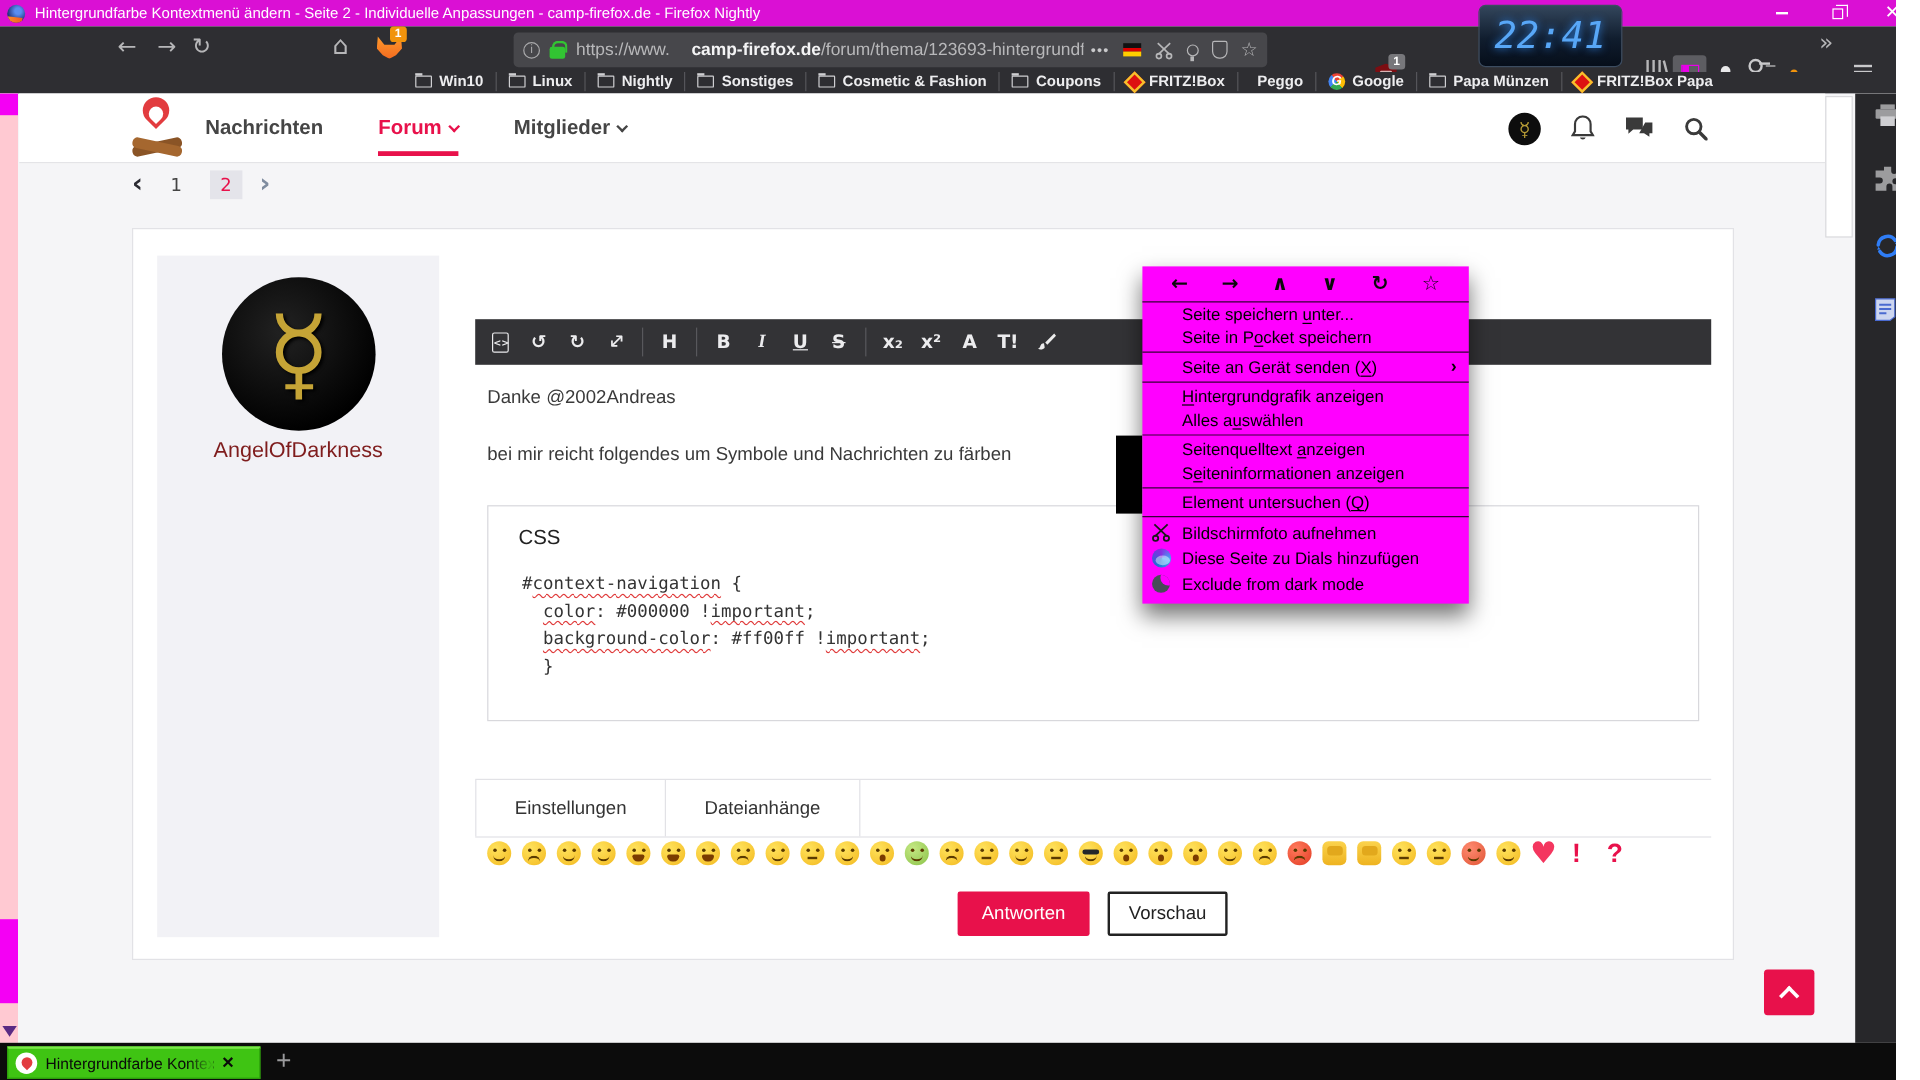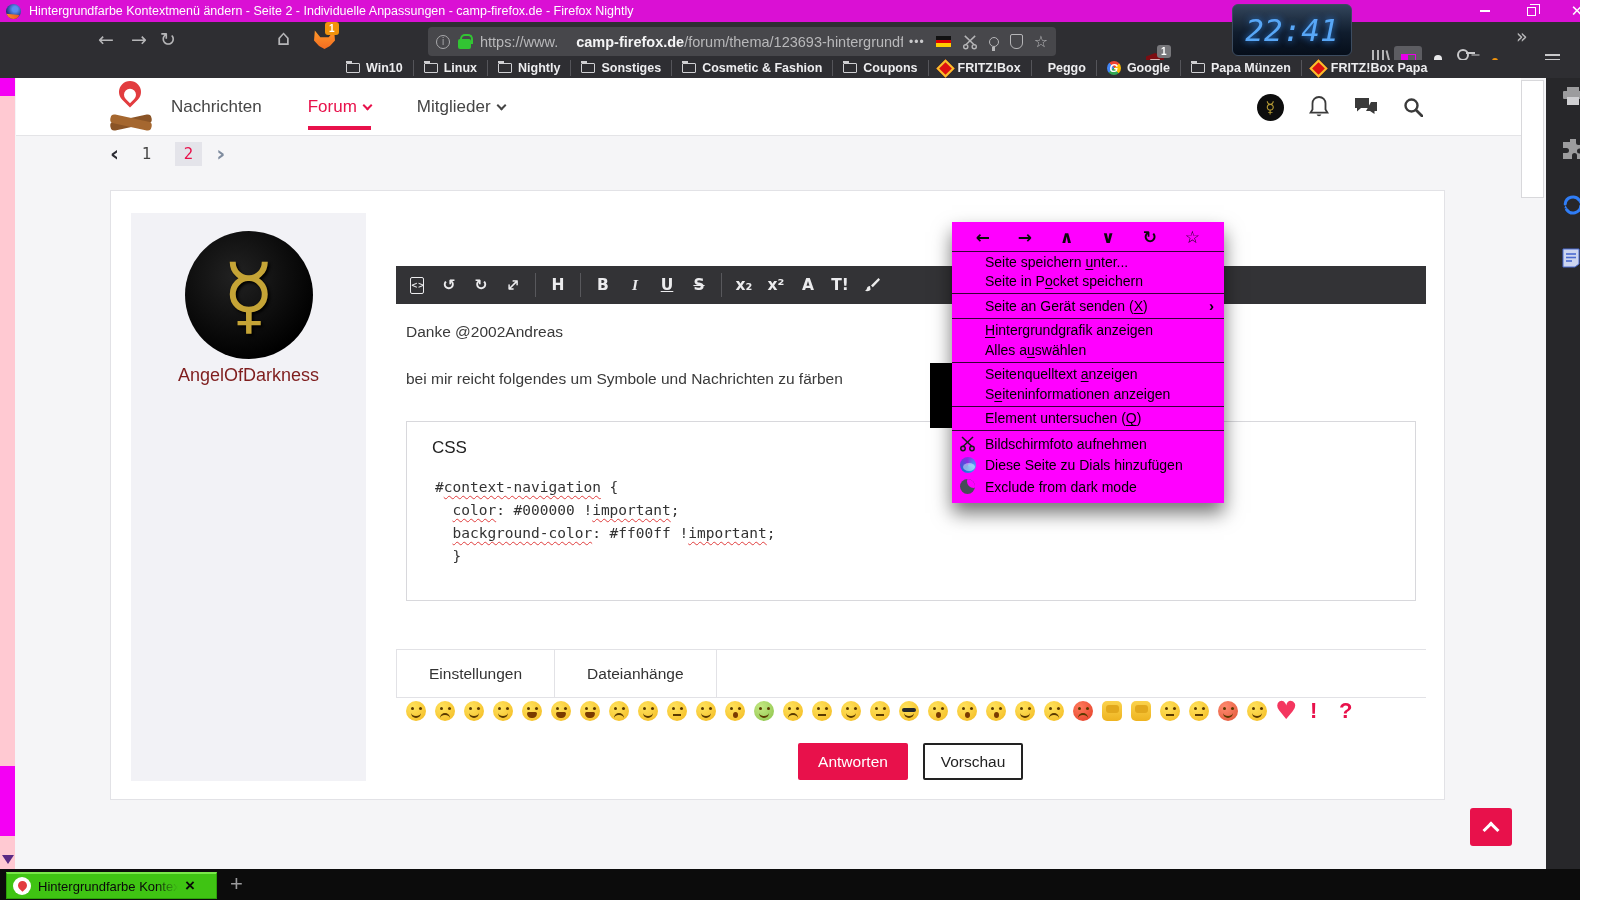--- a/index.html
+++ b/index.html
@@ -86,21 +86,21 @@
   .strip-icon { position:absolute; left:16px; }
 
   
   #site-header { position:absolute; left:16px; top:0; width:1505px; height:58px; background:#fff; border-bottom:1px solid #e4e4e7; }
   #site-logo { position:absolute; left:92px; top:2px; width:46px; height:50px; }
   .log1,.log2{position:absolute;bottom:3px;left:2px;width:42px;height:9px;border-radius:4px;}
   .log1{background:#a5672f;transform:rotate(12deg);} .log2{background:#8a5426;transform:rotate(-12deg);}
   .flame{position:absolute;top:1px;left:11px;width:22px;height:22px;background:#e23c3f;border-radius:0 50% 50% 50%;transform:rotate(-135deg);}
   .flame::after{content:"";position:absolute;left:3px;top:3px;width:12px;height:12px;background:#fff;border-radius:inherit;}
   #site-nav { position:absolute; left:155px; top:0; height:58px; display:flex; align-items:center; gap:46px; }
-  .nav-item { font-size:17px; color:#454545; display:flex; align-items:center; gap:7px; height:58px; position:relative;}
+  .nav-item { font-size:17px; color:#454545; display:flex; align-items:center; gap:7px; height:58px; position:relative;font-weight:bold;}
   .nav-item.active { color:#e8114b; }
   .nav-item.active::after{content:"";position:absolute;left:0;bottom:6px;width:100%;height:4px;background:#e8114b;}
   .chev{ width:7px;height:7px;border-right:2px solid;border-bottom:2px solid;transform:rotate(45deg);margin-top:-4px;}
   #header-icons { position:absolute; right:98px; top:0; height:58px; display:flex; align-items:center; gap:25px;}
   #header-avatar { width:27px; height:27px; border-radius:50%; background:#0d0d0d; color:#b59a35; font-family:"DejaVu Sans",sans-serif; font-size:16px; text-align:center; line-height:27px;}
 
   
   #pagination { position:absolute; left:110px; top:64px; display:flex; align-items:center; gap:14px; font-family:"DejaVu Sans",sans-serif;}
   .pg-arrow { font-size:22px; font-weight:bold; color:#2b2b33; line-height:24px;}
   .pg-arrow.next { color:#7f8c9f; }

